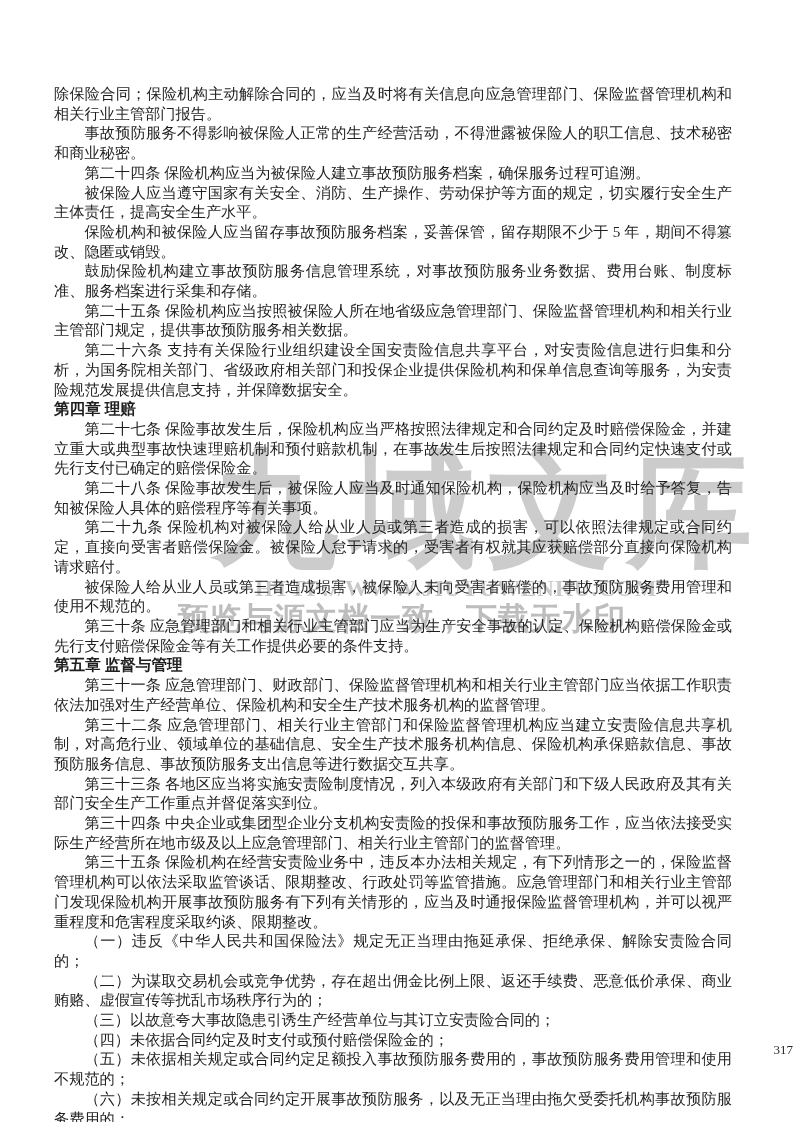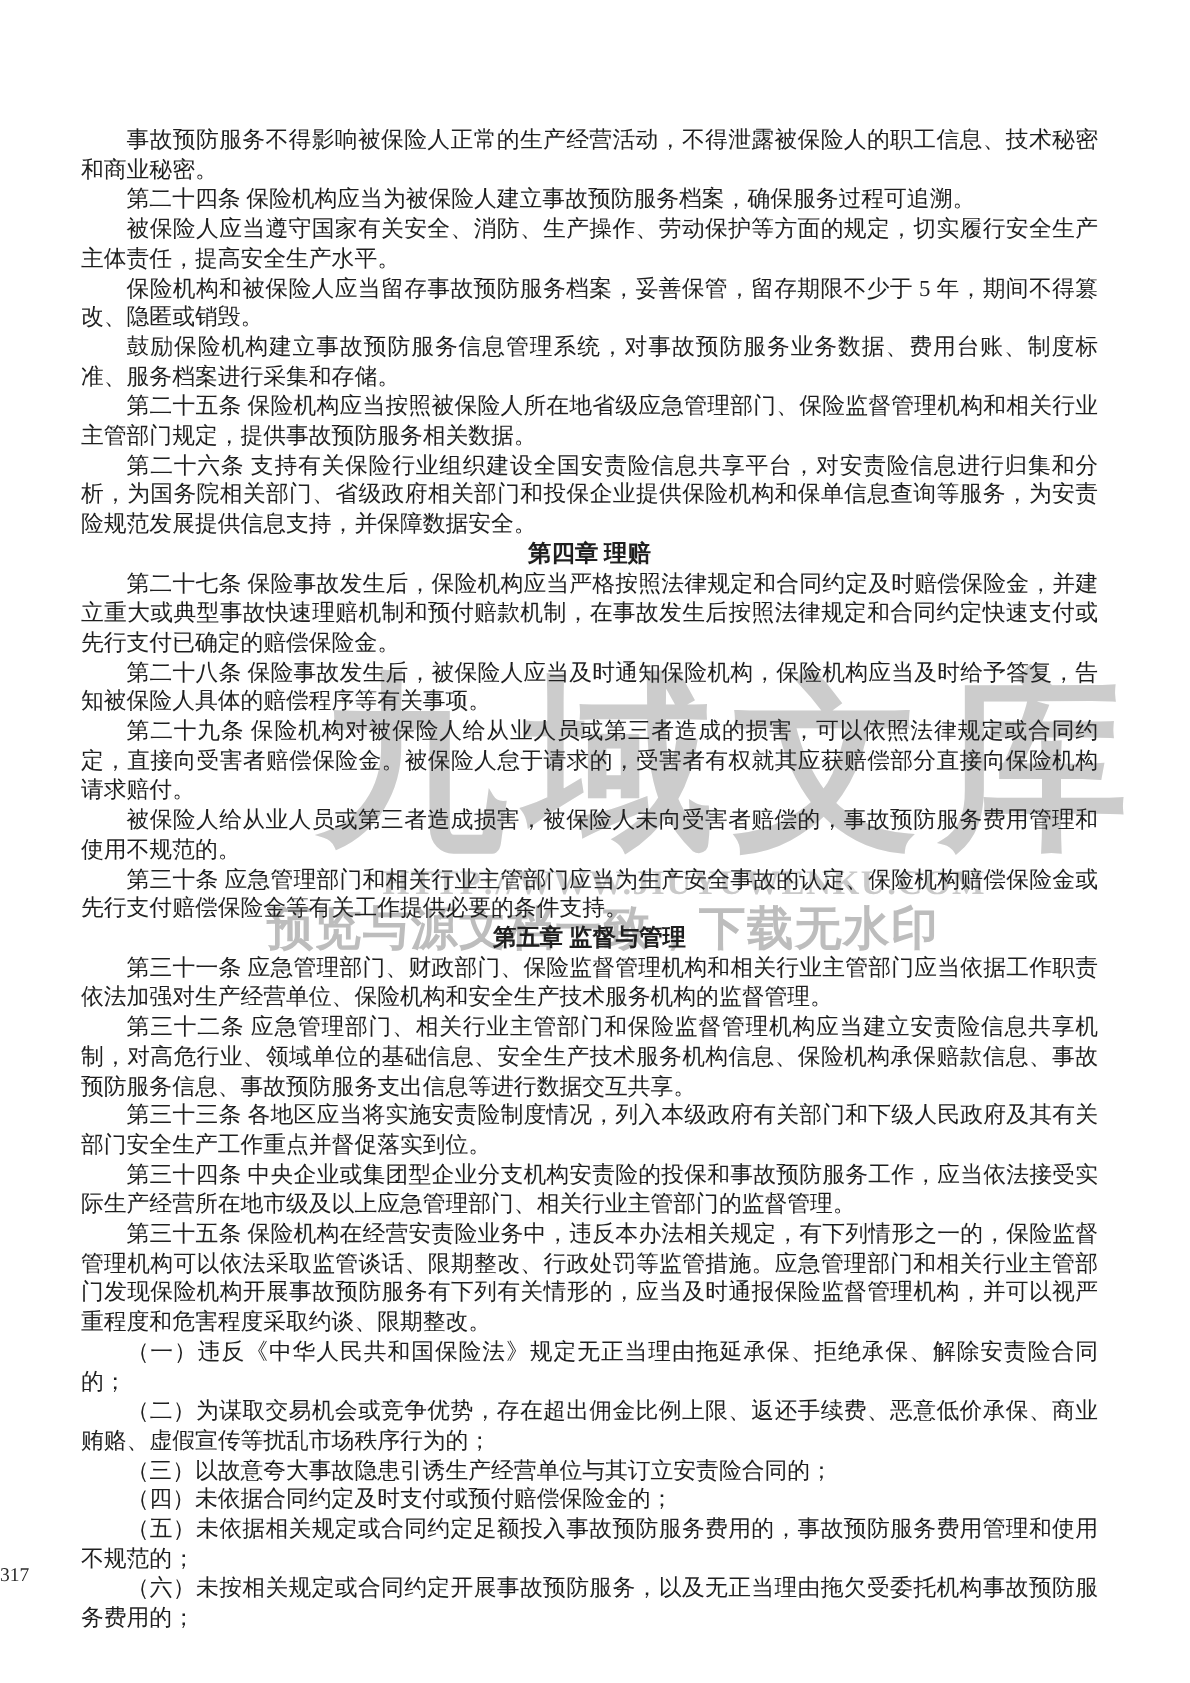--- a/index.html
+++ b/index.html
@@ -78,46 +78,46 @@
   }
   .content p.no-indent {
     text-indent: 0;
   }
   .content h2.chapter {
     margin: 0;
     padding: 0;
     font-size: 15.6px;
     line-height: 19.7px;
     font-weight: bold;
-    text-align: center;
   }
   
   .footer {
     position: absolute;
     z-index: 1;
     left: 0;
     top: 1042px;
     width: 100%;
-    text-align: left;
+    text-align: right;
     font-size: 13px;
     color: #2b2b2b;
   }
 </style>
 </head>
 <body>
 
 <div class="page">
 
   <div class="watermark-layer">
     <div class="wm-brand">九域文库</div>
     <div class="wm-url">HTTP://WWW.JIUYUWENKU.COM</div>
     <div class="wm-slogan">预览与源文档一致，下载无水印</div>
   </div>
 
   <div class="content">
+    <p class="no-indent">除保险合同；保险机构主动解除合同的，应当及时将有关信息向应急管理部门、保险监督管理机构和相关行业主管部门报告。</p>
     <p>事故预防服务不得影响被保险人正常的生产经营活动，不得泄露被保险人的职工信息、技术秘密和商业秘密。</p>
     <p>第二十四条 保险机构应当为被保险人建立事故预防服务档案，确保服务过程可追溯。</p>
     <p>被保险人应当遵守国家有关安全、消防、生产操作、劳动保护等方面的规定，切实履行安全生产主体责任，提高安全生产水平。</p>
     <p>保险机构和被保险人应当留存事故预防服务档案，妥善保管，留存期限不少于 5 年，期间不得篡改、隐匿或销毁。</p>
     <p>鼓励保险机构建立事故预防服务信息管理系统，对事故预防服务业务数据、费用台账、制度标准、服务档案进行采集和存储。</p>
     <p>第二十五条 保险机构应当按照被保险人所在地省级应急管理部门、保险监督管理机构和相关行业主管部门规定，提供事故预防服务相关数据。</p>
     <p>第二十六条 支持有关保险行业组织建设全国安责险信息共享平台，对安责险信息进行归集和分析，为国务院相关部门、省级政府相关部门和投保企业提供保险机构和保单信息查询等服务，为安责险规范发展提供信息支持，并保障数据安全。</p>
     <h2 class="chapter">第四章 理赔</h2>
     <p>第二十七条 保险事故发生后，保险机构应当严格按照法律规定和合同约定及时赔偿保险金，并建立重大或典型事故快速理赔机制和预付赔款机制，在事故发生后按照法律规定和合同约定快速支付或先行支付已确定的赔偿保险金。</p>
     <p>第二十八条 保险事故发生后，被保险人应当及时通知保险机构，保险机构应当及时给予答复，告知被保险人具体的赔偿程序等有关事项。</p>

